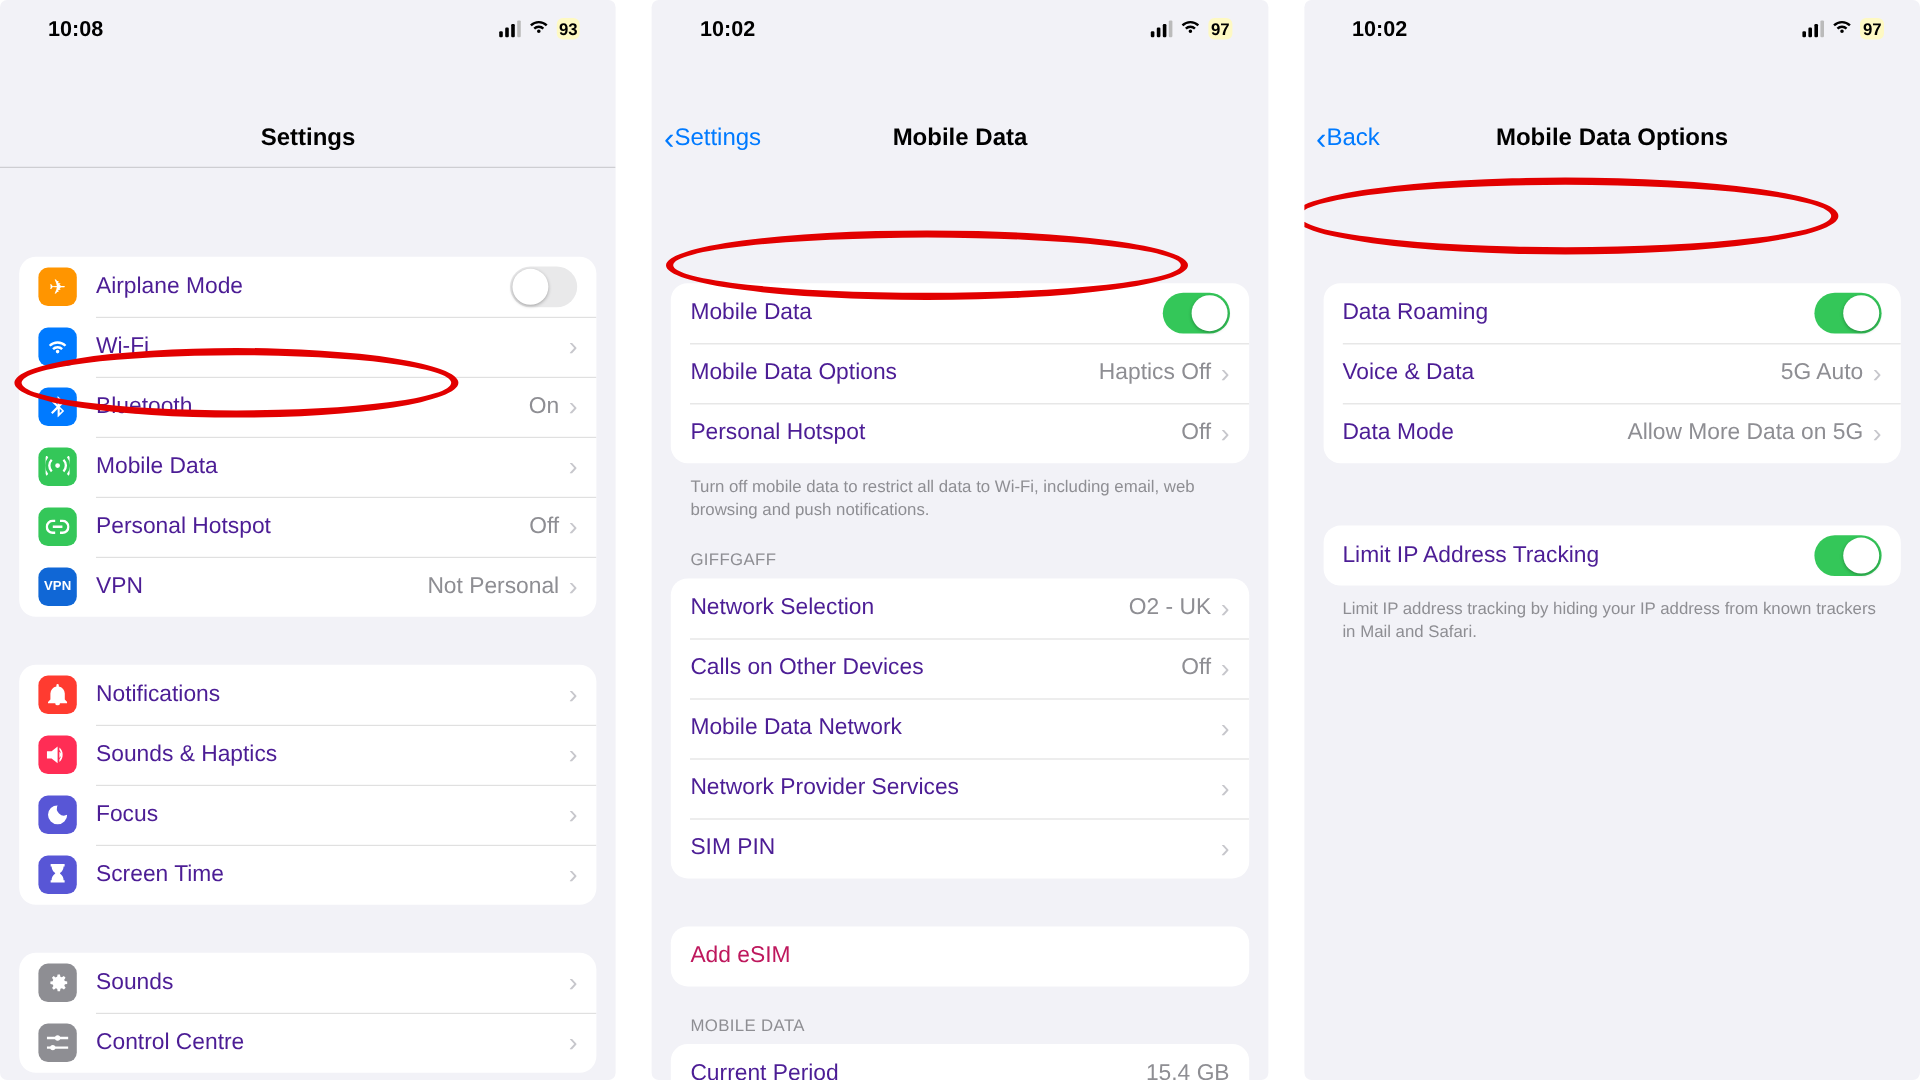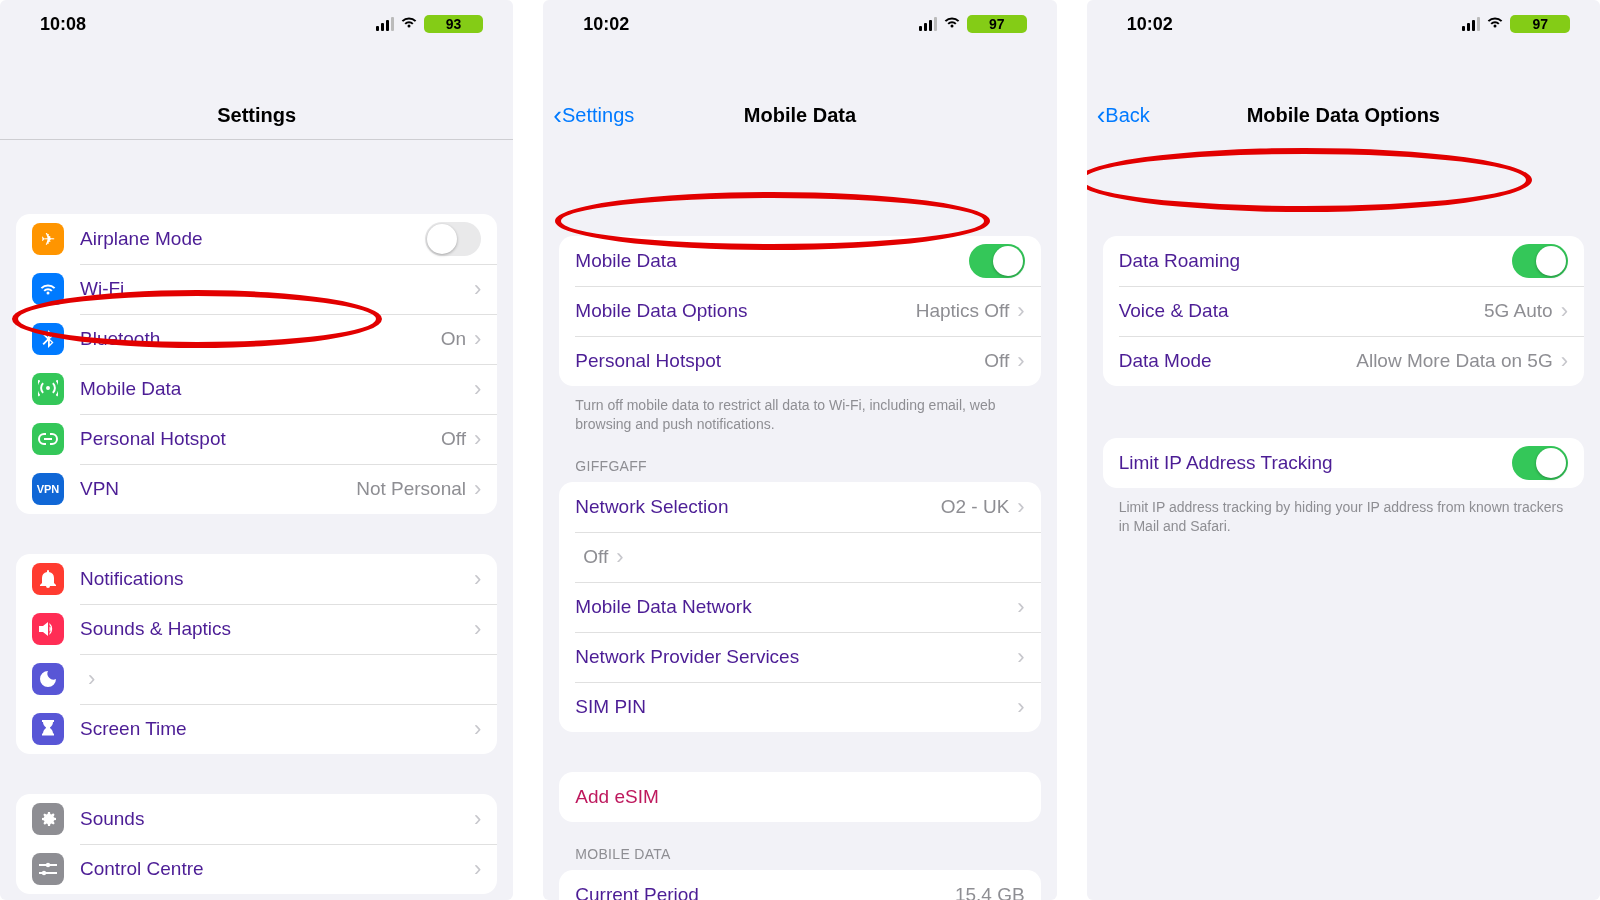--- a/index.html
+++ b/index.html
@@ -32,23 +32,23 @@
     font-size: 18px;
     font-weight: 600;
   }
   .status-right { display: flex; align-items: center; gap: 6px; }
   .signal { display: inline-flex; align-items: flex-end; gap: 2px; }
   .signal span { width: 3px; background:#000; border-radius:1px; display:inline-block; }
   .signal span:nth-child(1){height:5px;} .signal span:nth-child(2){height:8px;}
   .signal span:nth-child(3){height:11px;} .signal span:nth-child(4){height:14px; background:#bbb;}
   .wifi-icon { font-size: 16px; }
   .battery {
-    background: #84cc16;
+    background: #fef9c3;
     border-radius: 5px;
-    padding: 1px 22px;
+    padding: 1px 2px;
     font-size: 14px;
     font-weight: 600;
     color:#000;
   }
   .navbar {
     height: 48px;
     display: flex;
     align-items: center;
     position: relative;
     border-bottom: 0.5px solid transparent;
@@ -248,20 +248,21 @@
         </div>
         <div class="row-label">Sounds &amp; Haptics</div>
         <span class="chevron">›</span>
       </div>
       <div class="row iconrow">
         <div class="icon-sq bg-indigo">
           <svg width="16" height="16" viewBox="0 0 16 16">
               <path d="M8 0a8 8 0 108 8 6 6 0 01-8-8z" fill="#fff"></path>
             </svg>
         </div>
+        <div class="row-label">Focus</div>
         <span class="chevron">›</span>
       </div>
       <div class="row iconrow">
         <div class="icon-sq bg-indigo">
           <svg width="12" height="18" viewBox="0 0 12 18">
               <path d="M0 0v2h1c0 2 1 4 3 5.5V8c-2 1.5-3 3.5-3 5.5H0v2h12v-2h-1c0-2-1-4-3-5.5V7.5c2-1.5 3-3.5 3-5.5h1V0H0z" fill="#fff"></path>
             </svg>
         </div>
         <div class="row-label">Screen Time</div>
         <span class="chevron">›</span>
@@ -346,20 +347,21 @@
     <div class="footnote">Turn off mobile data to restrict all data to Wi-Fi, including email, web browsing and push notifications.</div>
 
     <div class="section-header">GIFFGAFF</div>
     <div class="group">
       <div class="row">
         <div class="row-label">Network Selection</div>
         <div class="row-value">O2 - UK</div>
         <span class="chevron">›</span>
       </div>
       <div class="row">
+        <div class="row-label">Calls on Other Devices</div>
         <div class="row-value">Off</div>
         <span class="chevron">›</span>
       </div>
       <div class="row">
         <div class="row-label">Mobile Data Network</div>
         <span class="chevron">›</span>
       </div>
       <div class="row">
         <div class="row-label">Network Provider Services</div>
         <span class="chevron">›</span>

